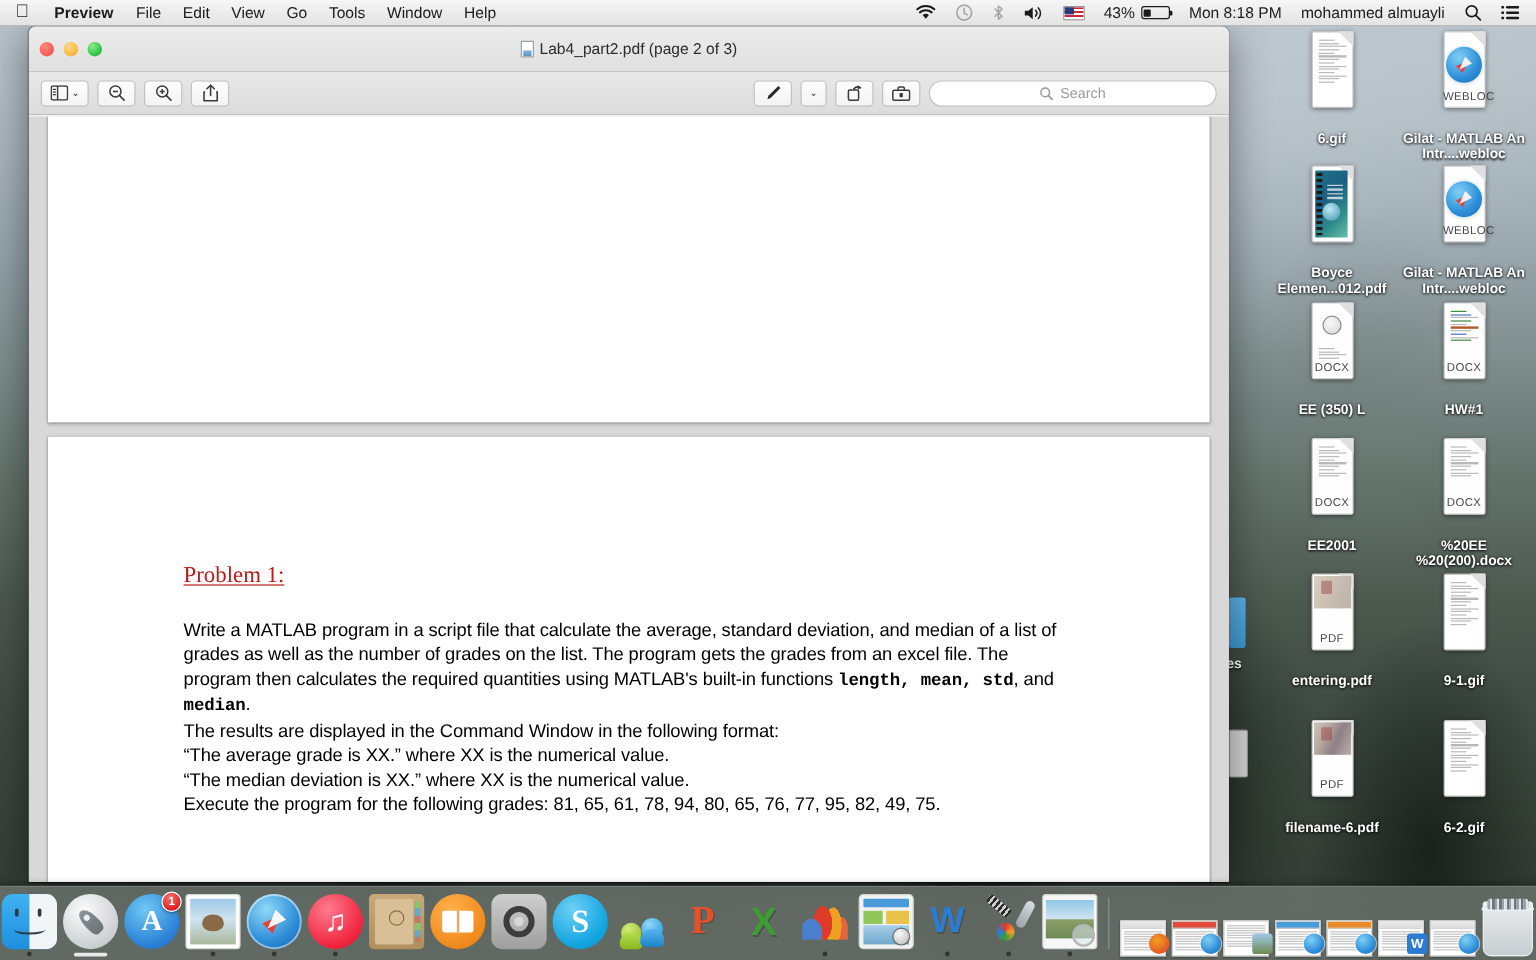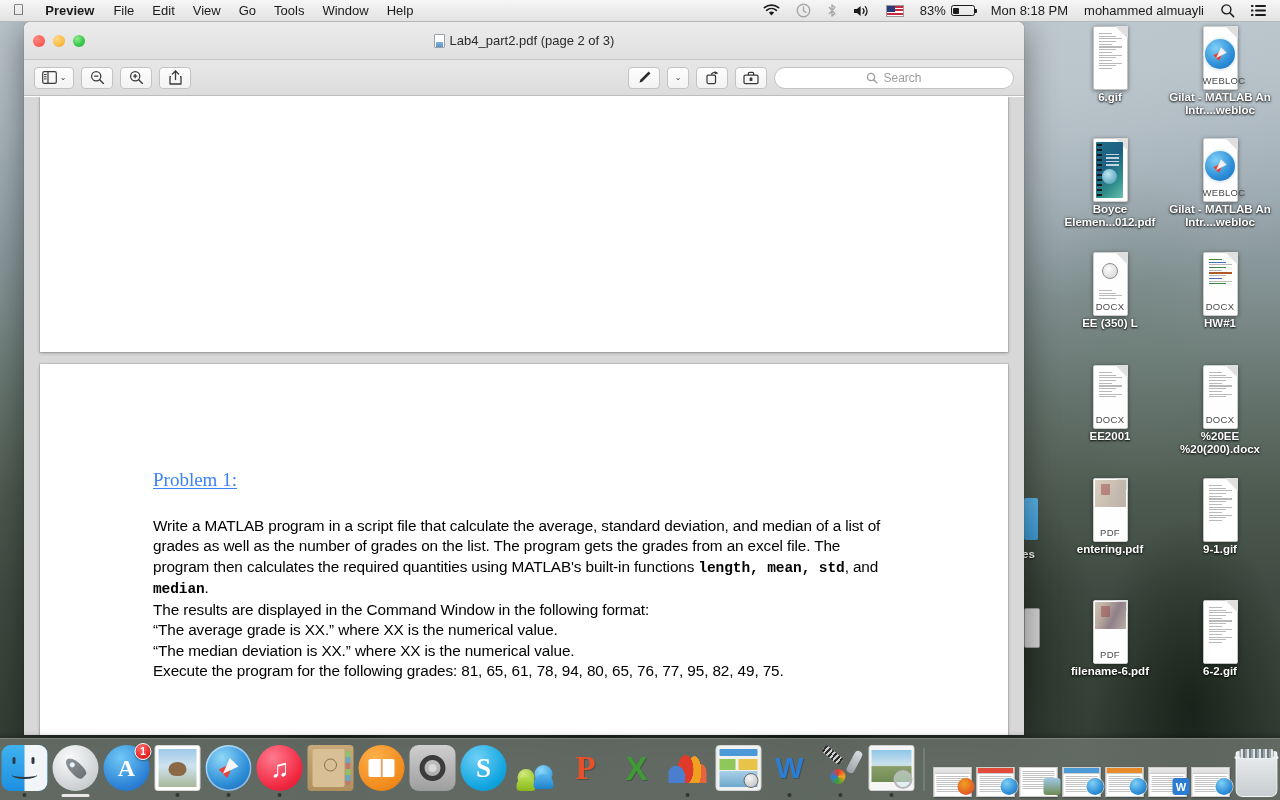--- a/index.html
+++ b/index.html
@@ -125,37 +125,37 @@
   .page {
     background:#fff; margin:0 auto; position:relative;
     box-shadow:0 1px 3px rgba(0,0,0,.30), 0 0 0 1px rgba(0,0,0,.07);
   }
   #page1 { width:968px; height:256px; margin-top:-1px; }
   #page2 { width:968px; height:385px; margin-top:12px; }
 
   .pdf-body { padding:0 113px; }
   .prob-head {
     font-family:"Liberation Serif", serif;
-    font-size:19px; color:#3b82f6; text-decoration:underline;
+    font-size:19px; color:#b91c1c; text-decoration:underline;
     text-underline-offset:2px; padding-top:105px;
   }
   .pdf-p {
     font-size:15.3px; color:#000; line-height:20.3px;
     margin-top:25px; letter-spacing:-.1px;
   }
   .mono { font-family:"Liberation Mono", monospace; font-weight:bold; font-size:14.5px; }
   .pdf-lines { font-size:15.3px; color:#000; line-height:20.3px; letter-spacing:-.1px; }
 
   
   .dicon {
     position:absolute; width:108px; text-align:center; z-index:10;
     display:flex; flex-direction:column; align-items:center;
   }
   .dicon .label {
-    margin-top:1px; font-size:11.5px; color:#fff; line-height:13px;
+    margin-top:20px; font-size:11.5px; color:#fff; line-height:13px;
     text-shadow:0 1px 2px rgba(0,0,0,.85), 0 0 3px rgba(0,0,0,.6);
     font-weight:bold; max-width:106px; word-wrap:break-word;
   }
   .fileic { width:35px; height:64px; position:relative; filter:drop-shadow(0 1px 2px rgba(0,0,0,.45)); }
   .sheet {
     position:absolute; inset:0; background:#fefefe;
     border:1px solid #cfcfcf; border-radius:2px;
   }
   .sheet::after {
     content:""; position:absolute; right:-1px; top:-1px;
@@ -625,21 +625,21 @@
         <path d="M10 4.6 A3.6 3.6 0 0 1 10 9.4" stroke="#1b1b1b" stroke-width="1.3" fill="none" stroke-linecap="round"></path>
         <path d="M12.3 2.6 A6.4 6.4 0 0 1 12.3 11.4" stroke="#1b1b1b" stroke-width="1.3" fill="none" stroke-linecap="round"></path>
       </svg>
     </div>
     <div class="mb-r">
       <span class="flag">
           <span class="stripes"></span>
           <span class="canton"></span>
         </span>
     </div>
-    <div class="mb-r mb-text" style="padding-right:5px;">83%</div>
+    <div class="mb-r mb-text" style="padding-right:5px;">43%</div>
     <div class="mb-r" style="padding-left:0;">
       <span class="batt">
           <i></i>
         </span>
     </div>
     <div class="mb-r mb-text">Mon 8:18 PM</div>
     <div class="mb-r mb-text">mohammed almuayli</div>
     <div class="mb-r">
       <svg class="ic" width="15" height="15" viewBox="0 0 15 15">
         <circle cx="6.4" cy="6.4" r="4.5" stroke="#1b1b1b" stroke-width="1.4" fill="none"></circle>

